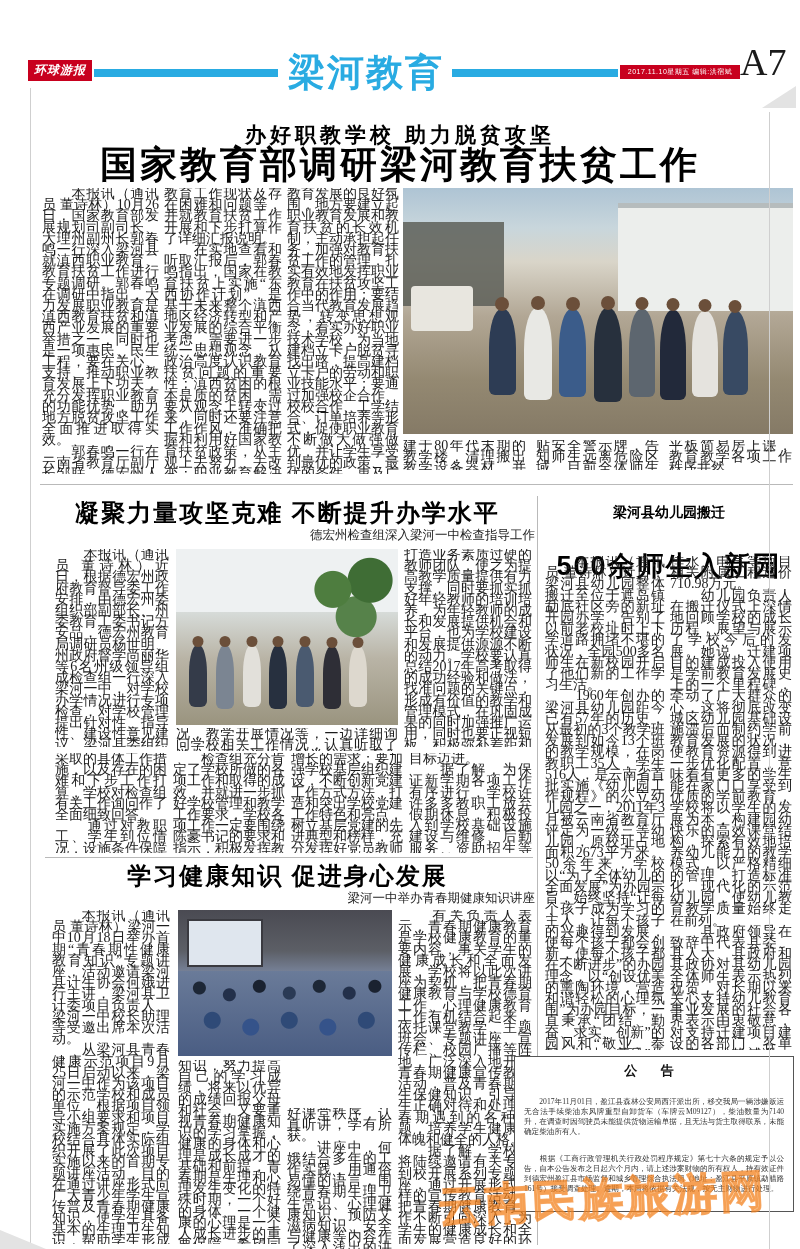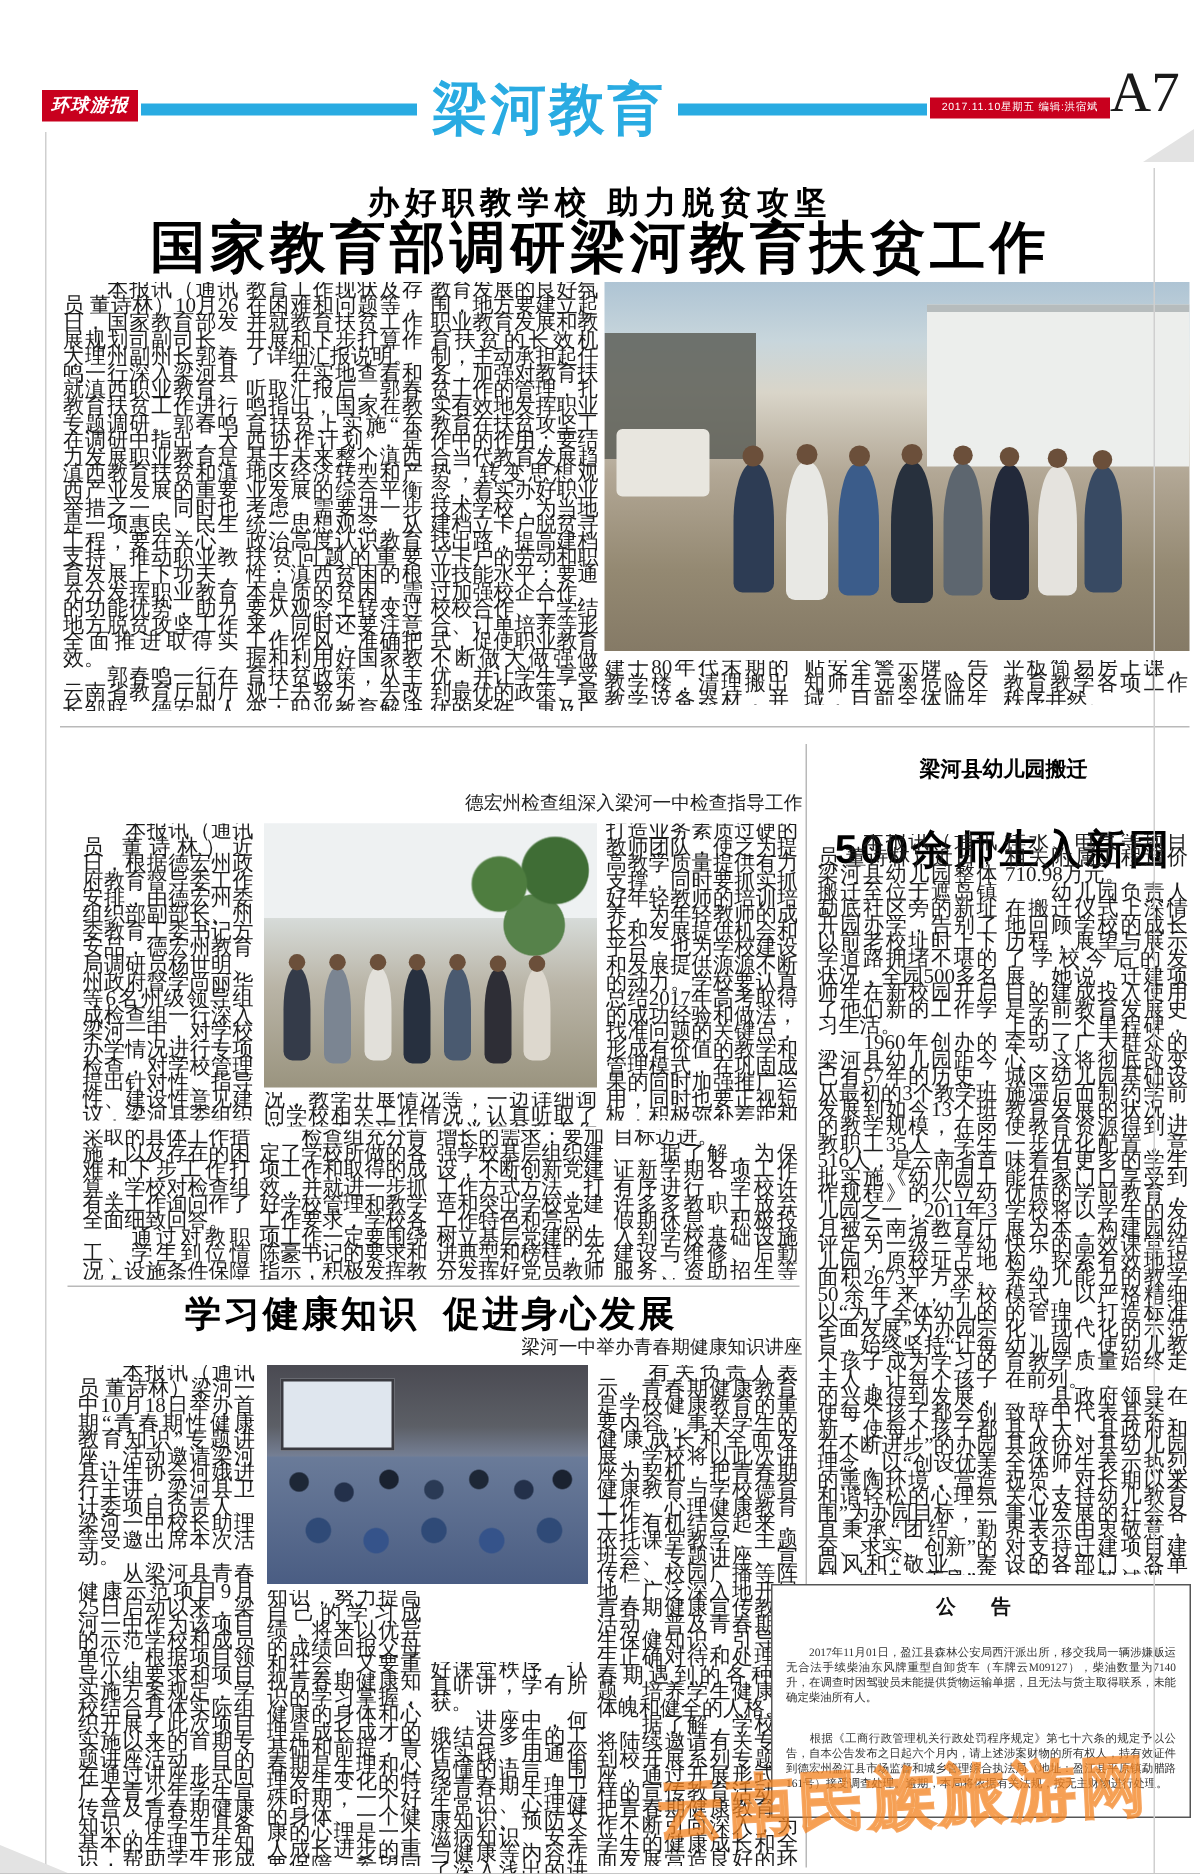--- a/index.html
+++ b/index.html
@@ -99,20 +99,21 @@
 
   <div style="position:absolute;left:403px;top:440px;width:390px;display:flex;gap:10px;">
     <div class="col" style="position:static;width:123px;height:30px;">建于80年代末期的教学楼，清理搬出教学设备器材，并在危房周围张</div>
     <div class="col" style="position:static;width:123px;height:30px;">贴安全警示牌，告知师生远离危险区域，目前全体师生已到新建盖的</div>
     <div class="col" style="position:static;width:123px;height:30px;">平板简易房上课，教育教学各项工作秩序井然。</div>
   </div>
 
   <div class="rule" style="left:40px;top:484px;width:753px;height:1px;"></div>
   <div class="rule" style="left:537px;top:496px;width:1px;height:749px;"></div>
 
+  <div class="hl" style="left:40px;top:497px;width:495px;font-size:24px;letter-spacing:2px;">凝聚力量攻坚克难  不断提升办学水平</div>
   <div class="sub" style="left:40px;top:527px;width:495px;font-size:12.5px;">德宏州检查组深入梁河一中检查指导工作</div>
 
   <div class="col" style="left:55px;top:549px;width:114px;height:198px;">　　本报讯（通讯员 董诗林）近日，根据德宏州政府教育督导委工作安排，由德宏州委组织部副部长、州委教育工委书记方安品，德宏州教育局调研员杨世明、州政府督学尚丽华等6名州级领导组成检查组一行深入梁河一中，对学校办学情况进行专项检查，对学校管理提出针对性、指导性、建设性意见建议，梁河县委组织部、县教育局等部门有关领导陪同检查。
 　　检查组一行来到学校后，一边实地查看了校园环境卫生、学生宿舍、食堂设施、后勤保障、教学开展情况，一边详细了解学校工作中存在的困难和问题，与学校协商解决问题的思路和方法，提出相应解决措施和办法，并对学校的发展方向给予指导。
 　　在实地检查后组织召开座谈会，校内检查组汇报了相关工作情况，介绍学校发展中取得的成绩、</div>
 
   <div class="photo" style="left:176px;top:549px;width:222px;height:176px;
        background:linear-gradient(180deg,#e7ecef 0%,#dde4e4 30%,#b9b4a6 62%,#9a947f 100%);">
     <div class="ph-layer" style="left:0;top:0;width:100%;height:36%;background:#eef1f2;"></div>
     <div class="ph-layer" style="left:58%;top:2%;width:42%;height:52%;background:radial-gradient(circle at 30% 40%,#4e7d3f 0 18px,transparent 19px),radial-gradient(circle at 70% 30%,#3f6d35 0 22px,transparent 23px),radial-gradient(circle at 55% 70%,#56824a 0 20px,transparent 21px);"></div>
@@ -155,21 +156,21 @@
 
   <div class="hl" style="left:545px;top:504px;width:248px;font-size:14px;font-weight:bold;">梁河县幼儿园搬迁</div>
   <div class="hl" style="left:545px;top:519px;width:248px;font-size:27px;letter-spacing:2px;margin-top:29px;">500余师生入新园</div>
   <div class="col" style="left:545px;top:556px;width:120px;height:494px;">　　本报讯（通讯员 董诗林）近日，梁河县幼儿园整体搬迁至位于遮岛镇勐底社区旁的新址开园办学，告别了以前老校址时上下学道路拥堵不堪的状况，全园500多名师生在新校园开启了他们新的工作学习生活。
 　　1960年创办的梁河县幼儿园距今已有57年的历史，从最初的3个教学班发展到如今13个班的教学规模，在岗教职工35人，学生516人，是云南省首批实施《幼儿园工作规程》的公立幼儿园之一，2011年3月被云南省教育厅评定为一级三等幼儿园，原校址占地面积2673平方米。50余年来，学校以“为了全体幼儿的全面发展”为办园宗旨，始终坚持“让每个孩子成为学习的主人，让每个孩子的兴趣得到发展，使每个孩子都会创新，使每个孩子都在不断进步”的办园理念，以“创设优美的熏陶环境，营造和谐轻松的心理氛围”为办园目标，一直秉承“团结、勤奋、求实、创新”的园风和“敬业、奉献、热忱、善导”的教风，立足以“健康、活泼、文明、好学、敢于创新、善于交往”的培养目标，着力把每一名幼儿培养成为“健康、活泼、文明、好学”的合格儿童，逐步成为了广大市民心中的热门学校。
 　　为了适应新形势的发展需要，满足办学规模不断扩大的需要，促进区域教育资源配置更为合理、科学，作为校点布局调整之后的县幼儿园整体搬迁到新址办学，迁建后的幼儿园区位优势明显增强，校园面积大幅增加，设施设备更加优良，办学条件也有了较大的改善，环境面貌焕然一新。据了解，由云南安邦建筑工程有限公司负责施工、总投资2862.33万元的梁河县幼儿园迁建项目于2016年3月26日开工建设，至2017年9月11日竣工验收并投入使用，该迁建项目工程校舍建筑面积5322.72平方米，其中教学综合楼为三层框架结构5012.72平方米，消防水池及泵房283平方米，门卫室27平方米；项目主体工程造价2151.35万元，其余大门、道路、围墙、室外活动场、给</div>
   <div class="col" style="left:670px;top:556px;width:122px;height:494px;">排水、电气等项目相关附属工程造价710.98万元。
 　　幼儿园负责人在搬迁仪式上深情地回顾学校的成长历程，展望与展示了学校今后的发展。她说，迁建项目的建成投入使用是学前教育发展史上的一个里程碑，牵动了广大群众的心，这将彻底改变城区幼儿园基础设施滞后而制约学前教育发展的状况，使教育资源得到进一步优化配置，意味着有更多的学生能在家门口享受到优质的学前教育，学校将以学生的发展为本，构建园幼快乐的高效课堂结构，探索有效地培养幼儿能力的教学模式，以严格精细的管理，打造标准化、现代化的示范幼儿园，使幼儿教育教学质量始终走在前列。
 　　县政府领导在致辞中代表县委、县人大、县政府和县政协对县幼儿园全体师生表示热烈祝贺，对长期以来关心支持幼儿教育事业发展的社会各界表示由衷敬意，对支持迁建项目建设的各部门、各单位表示诚挚感谢，希望继续全面贯彻党的教育方针，传承学校的优良传统，以新的办学理念、新的教学模式，通过“走出去、请进来”等多种方式不断学习新的经验，努力提高教育教学质量，建名校、育名师、出人才、创品牌，努力打造让孩子快乐、让家长放心、让社会满意并经得起历史检验的具有特色的幼儿园；要结合学校实际，科学制定管理制度，充分调动教师的积极性，加速教师的思想融合，不断提高教师的专业素养和教书育人的能力，加强师德师风的建设，以德做人、以德树人；要进一步加强自身宣传，争取各界的理解和关注，让社会各界及时了解学校的办学和发展情况，在学前教育文化中起到示范引领的作用，成为具备教师团队建设的典范、教育科研的典范、教育教学的典范、学校内涵化发展的典范等优质优等特性的示范性幼儿园，各相关部门要切实帮助幼儿园解决发展中面临的困难和问题，县委、县政府也将一如既往地关心支持学前教育事业的发展。</div>
 
-  <div class="hl" style="left:40px;top:860px;width:495px;font-size:24px;letter-spacing:2px;font-family:Liberation Mono, monospace;">学习健康知识  促进身心发展</div>
+  <div class="hl" style="left:40px;top:860px;width:495px;font-size:24px;letter-spacing:2px;">学习健康知识  促进身心发展</div>
   <div class="sub" style="left:40px;top:890px;width:495px;font-size:12.5px;">梁河一中举办青春期健康知识讲座</div>
 
   <div class="col" style="left:52px;top:910px;width:118px;height:334px;">　　本报讯（通讯员 董诗林）梁河一中10月18日举办首期“青春期性健康教育知识”专题讲座，活动邀请梁河县计生协会何娥进行主讲，梁河县卫计委项目负责人、梁河一中校长助理等受邀出席本次活动。
 　　从梁河县青春健康示范项目9月25日启动以来，梁河一中作为该项目的示范学校和成员单位，根据项目领导小组要求和项目实施方案规定，学校结合具体实际组织开展了此次项目实施以来的首期专题讲座活动，目的在通过讲座形式向广大青少年学生宣传普及青春期健康知识，使学生具备基本的生理卫生知识，帮助学生形成良好的心理健康素质。与此同时，通过板报、宣传栏、主题班会、网站广播等开展形式多样的青春期健康宣传教育活动，基本实现改善10—24岁青少年的性生殖健康状况，增强青少年自尊、自信，积极的性别平等和基本权利意识，促进安全性行为；使广大师生掌握更多的青春期及生殖健康相关知识，进一步提高青少年对初恋早期、社会性别、人际交往、安全与健康、预防艾滋病和病毒感染等知识的了解等项目总体目标的达成。另外，还将通过其它有关活动的开展进一步引起各方对青春期健康知识的关注，使社会、学校、家庭广泛参与结合起来，通过多方参与、齐抓共管，形成宣传教育合力。
 　　学校领导在活动讲话中指出，各位同学正处在高中阶段既要学好各科文化</div>
 
   <div class="photo" style="left:178px;top:910px;width:214px;height:146px;
        background:linear-gradient(180deg,#4a4a52 0%,#5c5f66 28%,#7b87a0 45%,#8fa0bd 100%);">
     <div class="ph-layer" style="left:4%;top:6%;width:34%;height:30%;background:#dfe6ee;border:2px solid #3a3a40;"></div>
     <div class="ph-layer" style="left:0;bottom:0;width:100%;height:58%;

